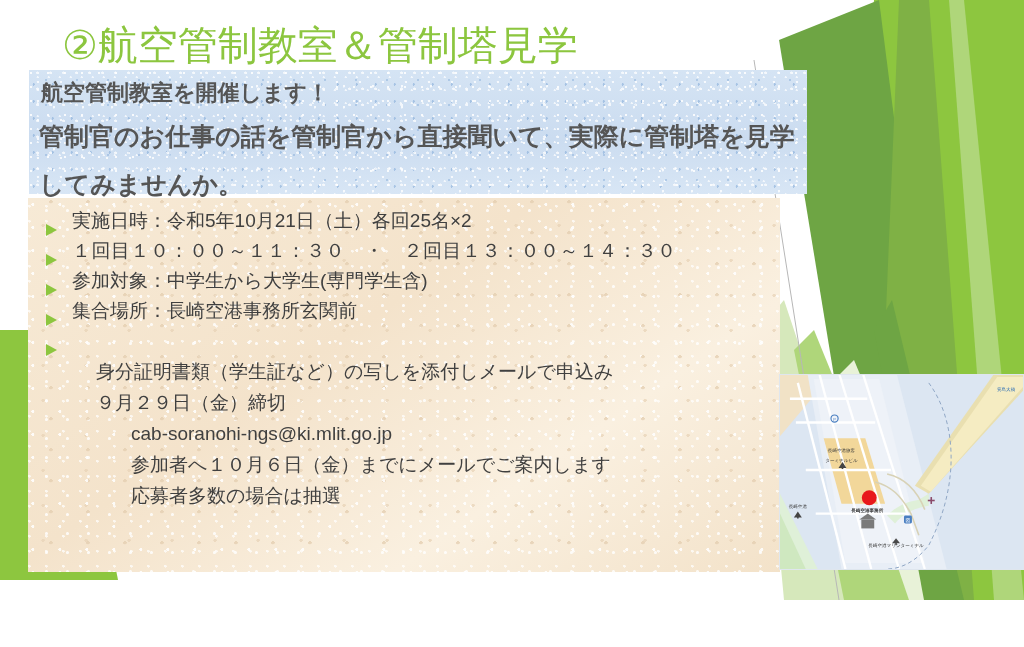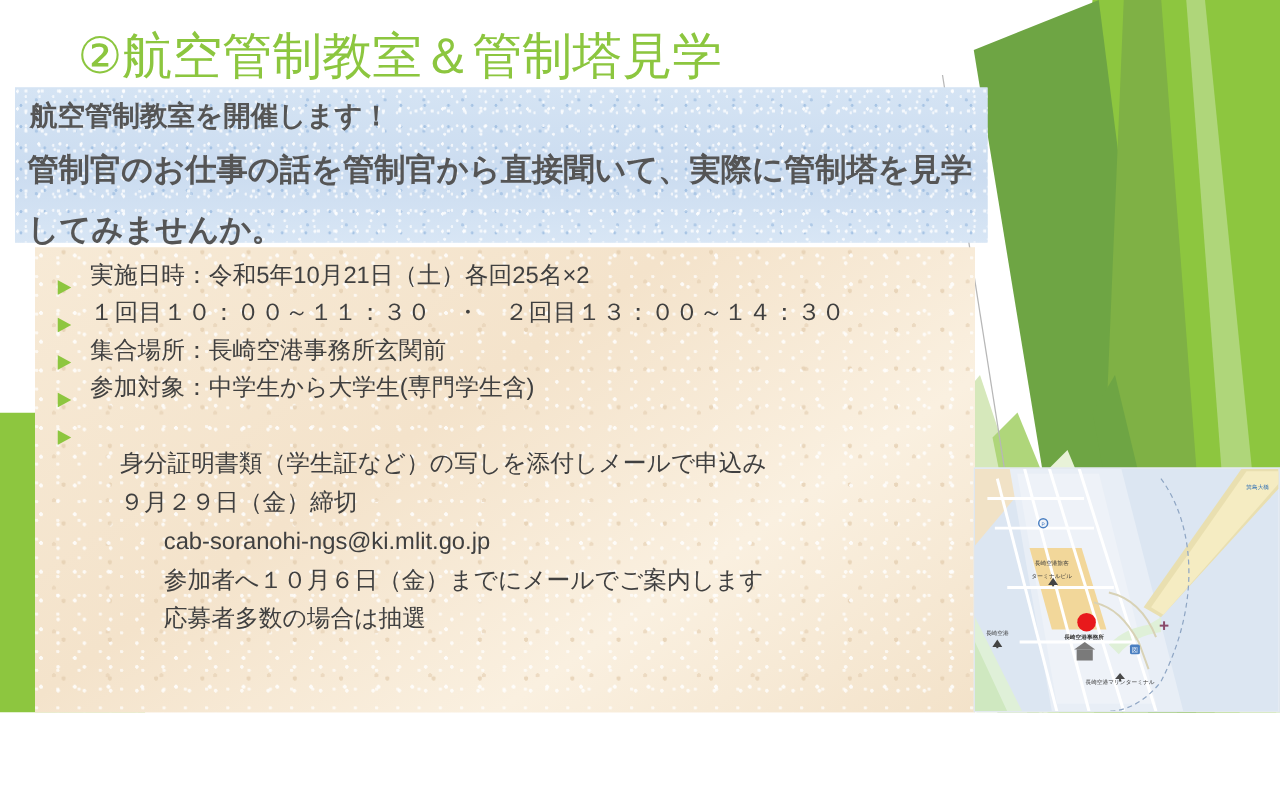--- a/index.html
+++ b/index.html
@@ -6,21 +6,21 @@
     margin: 0;
     padding: 0;
     background: #ffffff;
   }
   body {
     font-family: "Liberation Sans", "DejaVu Sans", sans-serif;
   }
   #slide {
     position: relative;
     width: 1024px;
-    height: 570px;
+    height: 647px;
     background: #ffffff;
     overflow: hidden;
   }
 
   
   .deco {
     position: absolute;
     top: 0;
     right: 0;
     width: 300px;
@@ -49,21 +49,21 @@
     line-height: 50px;
     color: #8CC63F;
     letter-spacing: 0px;
     white-space: nowrap;
     z-index: 6;
   }
 
   
   .lead-box {
     position: absolute;
-    left: 12px;
+    left: 29px;
     top: 70px;
     width: 778px;
     height: 124px;
     background-color: #cfe0f2;
     background-image:
       radial-gradient(circle at 12% 22%, rgba(255,255,255,.85) 0 1.2px, transparent 1.4px),
       radial-gradient(circle at 38% 62%, rgba(255,255,255,.8) 0 1.1px, transparent 1.3px),
       radial-gradient(circle at 67% 18%, rgba(255,255,255,.75) 0 1.3px, transparent 1.5px),
       radial-gradient(circle at 86% 78%, rgba(255,255,255,.8) 0 1.1px, transparent 1.3px),
       radial-gradient(circle at 25% 85%, rgba(130,170,215,.55) 0 1.1px, transparent 1.3px),
@@ -233,29 +233,29 @@
             </svg>
         </span>
         <span class="bullet-text wide">１回目１０：００～１１：３０　・　２回目１３：００～１４：３０</span>
       </div>
       <div class="bullet-row">
         <span class="bullet-mark">
           <svg width="11" height="12" viewBox="0 0 11 12">
               <polygon points="0,0 11,6 0,12" fill="#8DC63F"></polygon>
             </svg>
         </span>
+        <span class="bullet-text">参加対象：中学生から大学生(専門学生含)</span>
+      </div>
+      <div class="bullet-row">
+        <span class="bullet-mark">
+          <svg width="11" height="12" viewBox="0 0 11 12">
+              <polygon points="0,0 11,6 0,12" fill="#8DC63F"></polygon>
+            </svg>
+        </span>
         <span class="bullet-text">集合場所：長崎空港事務所玄関前</span>
-      </div>
-      <div class="bullet-row">
-        <span class="bullet-mark">
-          <svg width="11" height="12" viewBox="0 0 11 12">
-              <polygon points="0,0 11,6 0,12" fill="#8DC63F"></polygon>
-            </svg>
-        </span>
-        <span class="bullet-text">参加対象：中学生から大学生(専門学生含)</span>
       </div>
       <div class="bullet-row">
         <span class="bullet-mark">
           <svg width="11" height="12" viewBox="0 0 11 12">
               <polygon points="0,0 11,6 0,12" fill="#8DC63F"></polygon>
             </svg>
         </span>
       </div>
     </div>
 

